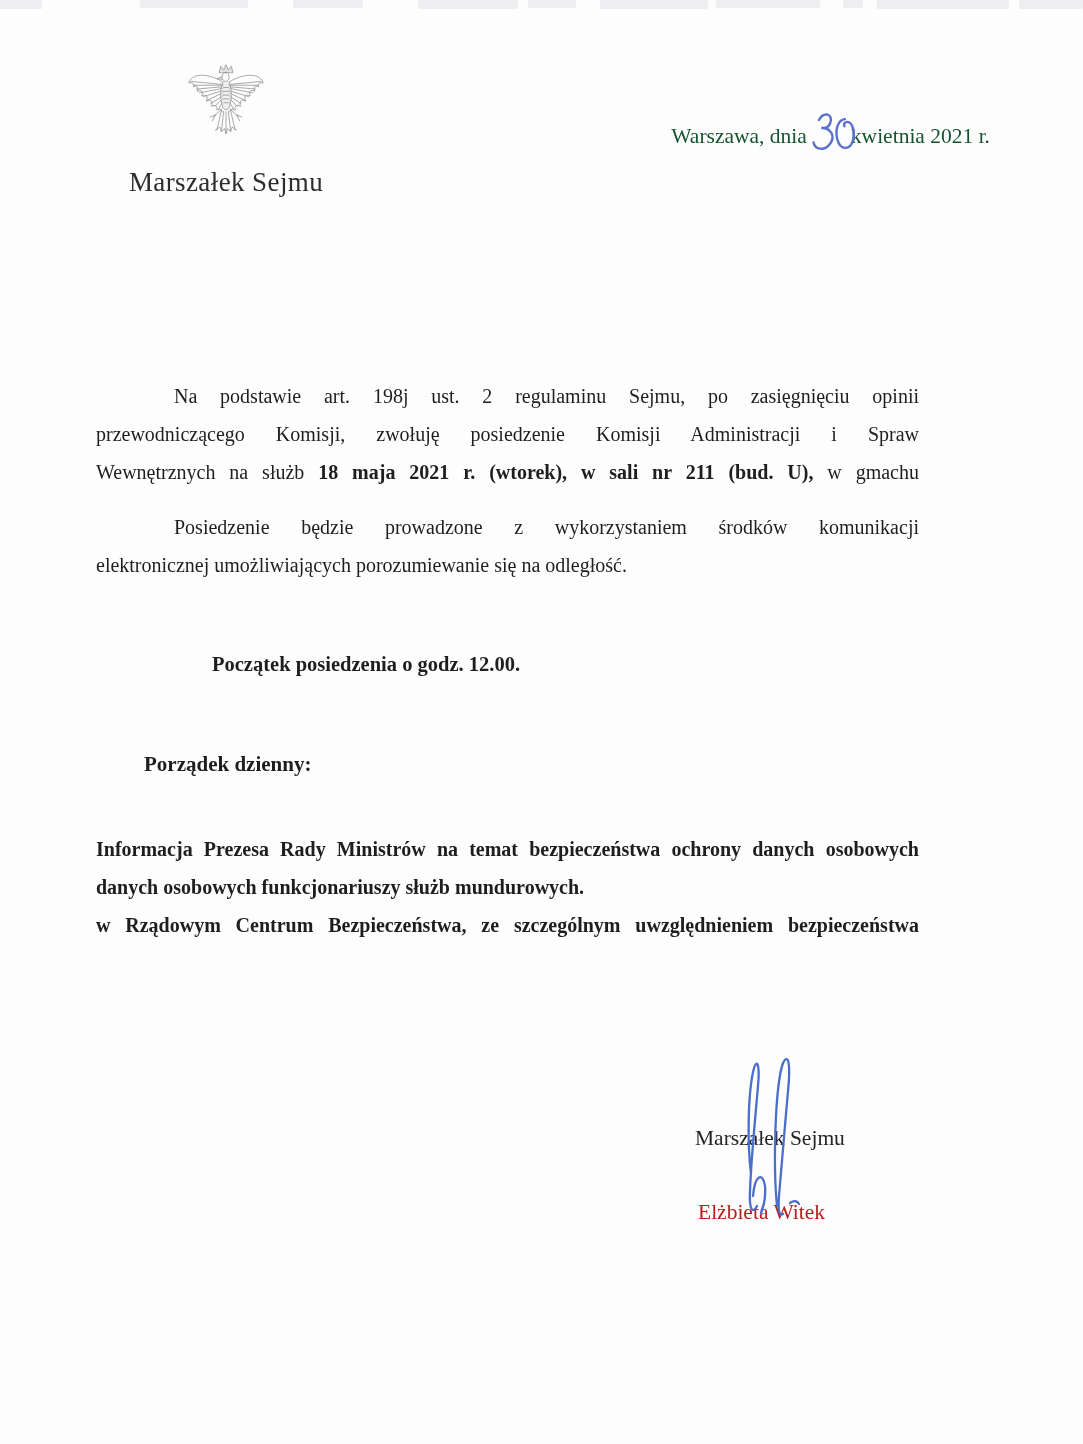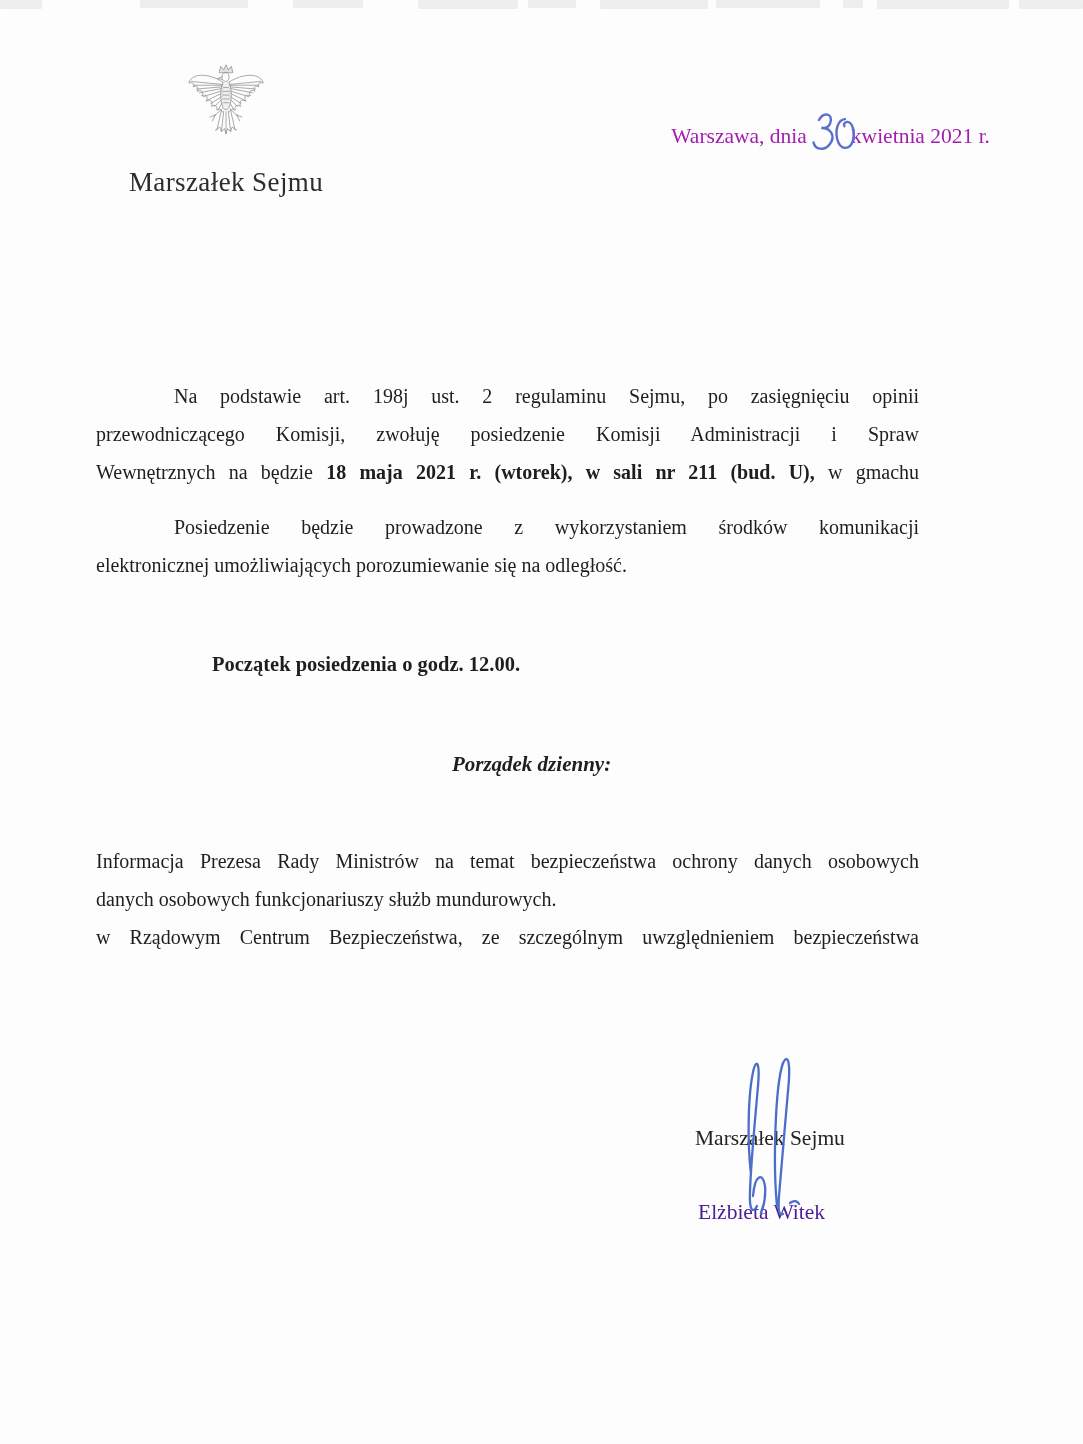--- a/index.html
+++ b/index.html
@@ -15,41 +15,41 @@
   
   #emblem { position:absolute; left:188px; top:62px; width:76px; height:86px; }
   #letterhead-title {
     position:absolute; left:40px; top:158px; width:372px;
     text-align:center; font-size:27px; line-height:49px; color:#2d2d2d;
     letter-spacing:0.4px;
   }
 
   
   #date-line {
-    position:absolute; top:110px; right:93px; font-size:21.5px; color:#a21caf;
+    position:absolute; top:110px; right:93px; font-size:21.5px; color:#14532d;
     display:flex; align-items:flex-end; white-space:pre;
   }
   #handwritten-day { width:46px; height:48px; margin:0 -5px -9px 3px; transform:rotate(-4deg); }
 
   
   #body-block { position:absolute; left:96px; top:377px; width:823px; font-size:20px; }
   .line { height:38px; line-height:38px; }
   .jline { text-align:justify; text-align-last:justify; }
   .lline { text-align:left; }
   .indent { text-indent:78px; }
   .b { font-weight:bold; }
 
   #meeting-start { margin:61px 0 0 116px; font-weight:bold; font-size:20.5px; height:38px; line-height:38px; }
-  #agenda-heading { margin-top:62px; padding-left:48px; text-align:center; font-weight:bold; font-size:21px; height:38px; line-height:38px;font-style:italic; }
-  #agenda-item { margin-top:59px; }
+  #agenda-heading { margin-top:62px; padding-left:48px; font-weight:bold; font-size:21px; height:38px; line-height:38px; }
+  #agenda-item { margin-top:47px;font-weight:bold; }
   #paragraph2 { margin-top:17px; }
 
   
   #sig-title { position:absolute; left:695px; top:1126px; font-size:21.5px; color:#242424; }
-  #sig-name  { position:absolute; left:698px; top:1200px; font-size:21.5px; color:#4c1d95; }
+  #sig-name  { position:absolute; left:698px; top:1200px; font-size:21.5px; color:#b91c1c; }
   #signature-mark { position:absolute; left:733px; top:1056px; width:72px; height:168px; z-index:2; }
 </style>
 </head>
 <body>
 
 <div id="page">
 
   <div>
     <div class="artifact" style="left:0;width:42px;height:9px"></div>
     <div class="artifact" style="left:140px;width:108px;height:8px"></div>
@@ -102,21 +102,21 @@
       </g>
     </svg>
     <span>kwietnia 2021 r.</span>
   </div>
 
   <div id="body-block">
 
     <div>
       <div class="line jline indent">Na podstawie art. 198j ust. 2 regulaminu Sejmu, po zasięgnięciu opinii</div>
       <div class="line jline">przewodniczącego Komisji, zwołuję posiedzenie Komisji Administracji i Spraw</div>
-      <div class="line jline"><span>Wewnętrznych na będzie </span><span class="b">18 maja 2021 r. (wtorek), w sali nr 211 (bud. U),</span><span> w gmachu</span></div>
+      <div class="line jline"><span>Wewnętrznych na służb </span><span class="b">18 maja 2021 r. (wtorek), w sali nr 211 (bud. U),</span><span> w gmachu</span></div>
     </div>
 
     <div id="paragraph2">
       <div class="line jline indent">Posiedzenie będzie prowadzone z wykorzystaniem środków komunikacji</div>
       <div class="line lline">elektronicznej umożliwiających porozumiewanie się na odległość.</div>
     </div>
 
     <div id="meeting-start">Początek posiedzenia o godz. 12.00.</div>
 
     <div id="agenda-heading">Porządek dzienny:</div>

